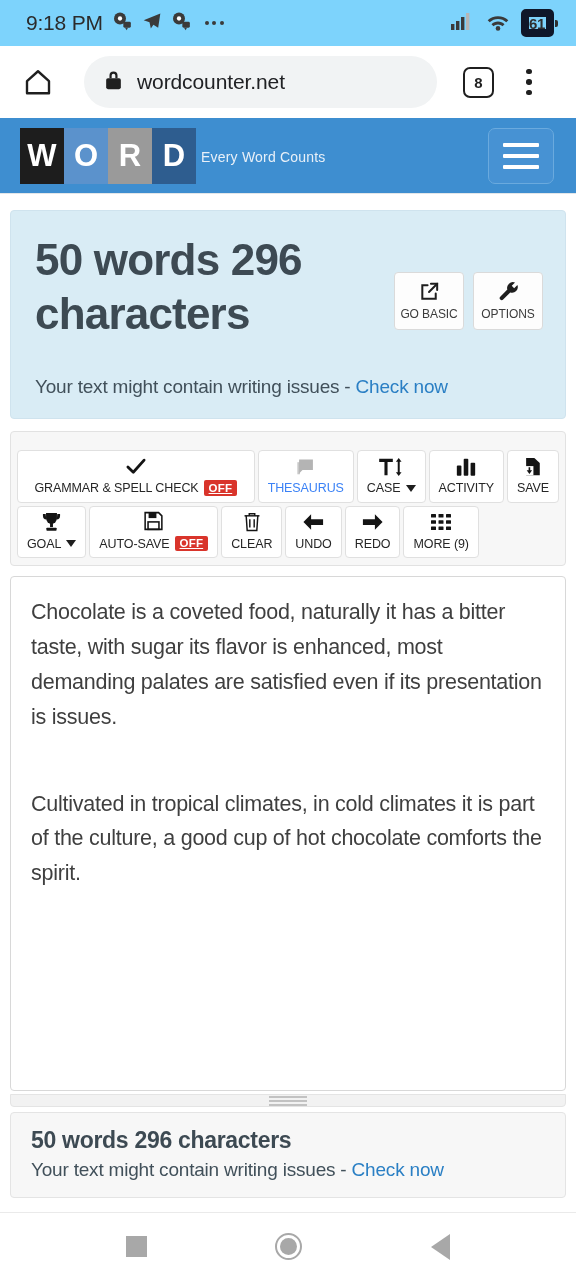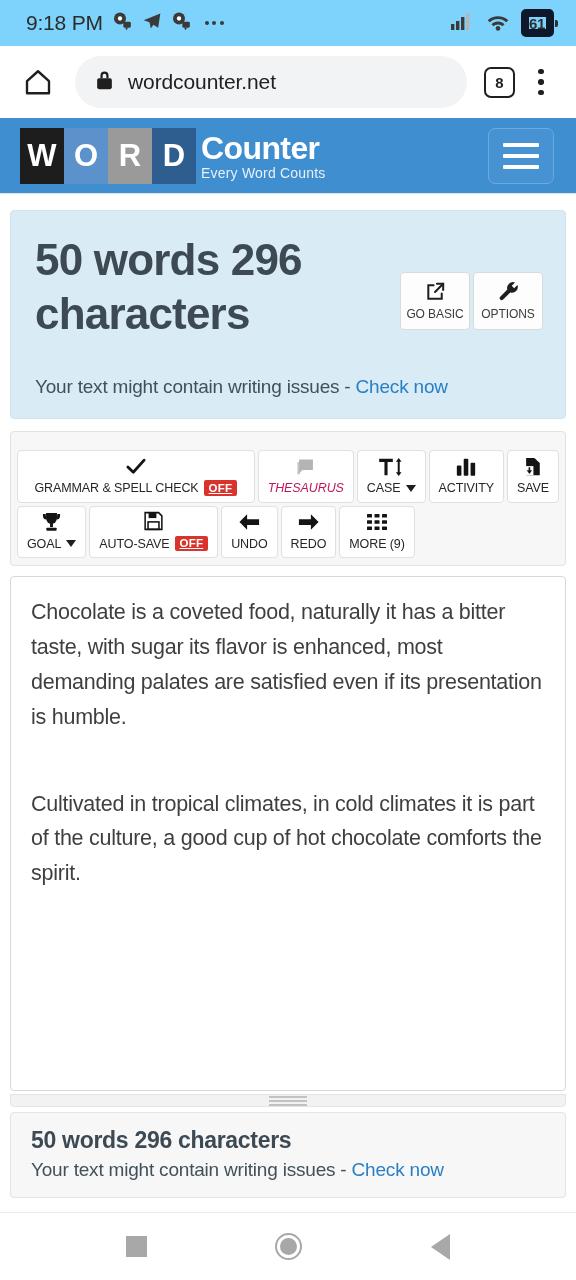--- a/index.html
+++ b/index.html
@@ -72,23 +72,23 @@
     width: 3px; height: 7px; background: #2f2f2f;
     border-radius: 0 2px 2px 0; margin-left: 1.5px;
   }
 
   
   .browser-bar {
     height: 72px;
     flex: 0 0 72px;
     display: flex;
     align-items: center;
-    padding: 0 14px 0 16px;
+    padding: 0 26px 0 16px;
     background: #ffffff;
-    gap: 5px;
+    gap: 14px;
   }
   .home-btn {
     width: 44px; height: 44px;
     display: flex; align-items: center; justify-content: center;
     flex: 0 0 44px;
   }
   .omnibox {
     flex: 1 1 auto;
     height: 52px;
     background: #f1f3f4;
@@ -205,21 +205,21 @@
     color: #3d4a53;
     line-height: 1.22;
     letter-spacing: -0.8px;
     max-width: 360px;
   }
   .hero-actions {
     position: absolute;
     right: 22px;
     bottom: 88px;
     display: flex;
-    gap: 3px;
+    gap: 9px;
   }
   .hero-btn {
     background: #fdfdfd;
     border: 1px solid #dadada;
     border-radius: 4px;
     width: 70px;
     height: 58px;
     display: flex; flex-direction: column;
     align-items: center; justify-content: center;
     gap: 6px;
@@ -273,21 +273,21 @@
   }
   .tb-lbl {
     font-size: 12.5px;
     color: #262626;
     display: flex;
     align-items: center;
     gap: 5px;
     white-space: nowrap;
     letter-spacing: -0.1px;
   }
-  .tb-btn.disabled .tb-lbl { color: #be185d; font-style: italic; }
+  .tb-btn.disabled .tb-lbl { color: #3b82f6; }
   .tb-btn.disabled .tb-ico { color: #b4b4b4; }
   .badge-off {
     background: #d9342b;
     color: #ffffff;
     font-size: 11.5px;
     font-weight: 700;
     padding: 1.5px 5px 2px 5px;
     border-radius: 2px;
     letter-spacing: 0.2px;
     text-decoration: underline;
@@ -466,21 +466,20 @@
 
   <div class="site-header">
     <div class="logo">
       <div class="logo-blocks">
         <span class="logo-sq b1">W</span>
         <span class="logo-sq b2">O</span>
         <span class="logo-sq b3">R</span>
         <span class="logo-sq b4">D</span>
       </div>
       <div class="logo-text">
-        <span class="logo-title">Counter</span>
         <span class="logo-tag">Every Word Counts</span>
       </div>
     </div>
     <div class="hamburger">
       <i></i>
         <i></i>
         <i></i>
     </div>
   </div>
 
@@ -602,20 +601,31 @@
               <rect x="5.6" y="1.8" width="8.6" height="6" fill="#141414" stroke="none"></rect>
               <rect x="5" y="12" width="12" height="8.2"></rect>
             </svg>
           </span>
           <span class="tb-lbl">
             <span>AUTO-SAVE</span>
             <span class="badge-off">OFF</span>
           </span>
         </div>
 
+        <div class="tb-btn">
+          <span class="tb-ico">
+            <svg width="20" height="20" viewBox="0 0 20 22" fill="none" stroke="#141414" stroke-width="1.6">
+              <path d="M1.8 4.2 H18.2"></path>
+              <path d="M7 4.2 V2 h6 v2.2"></path>
+              <path d="M3.6 4.2 L4.7 20.4 h10.6 L16.4 4.2"></path>
+              <path d="M7.6 8 V17  M12.4 8 V17"></path>
+            </svg>
+          </span>
+          <span class="tb-lbl">CLEAR</span>
+        </div>
 
         <div class="tb-btn">
           <span class="tb-ico">
             <svg width="23" height="20" viewBox="0 0 24 20" fill="#141414">
               <path d="M9.5 2 L1.5 10 L9.5 18 V13 H22 V7 H9.5 Z"></path>
             </svg>
           </span>
           <span class="tb-lbl">UNDO</span>
         </div>
 
@@ -641,21 +651,21 @@
               <rect x="8.5" y="13.4" width="5" height="3.6" rx="0.5"></rect>
               <rect x="16" y="13.4" width="5" height="3.6" rx="0.5"></rect>
             </svg>
           </span>
           <span class="tb-lbl">MORE (9)</span>
         </div>
       </div>
     </div>
 
     <div class="editor" aria-placeholder="Start typing, or copy and paste your document here...">
-      <p>Chocolate is a coveted food, naturally it has a bitter taste, with sugar its flavor is enhanced, most demanding palates are satisfied even if its presentation is humble.</p>
+      <p>Chocolate is a coveted food, naturally it has a bitter taste, with sugar its flavor is enhanced, most demanding palates are satisfied even if its presentation is issues.</p>
       <p>Cultivated in tropical climates,  in cold climates it is part of the culture, a good cup of hot chocolate comforts the spirit.</p>
     </div>
 
     <div class="resize-strip">
       <span class="resize-grip">
         <i></i>
           <i></i>
           <i></i>
       </span>
     </div>

